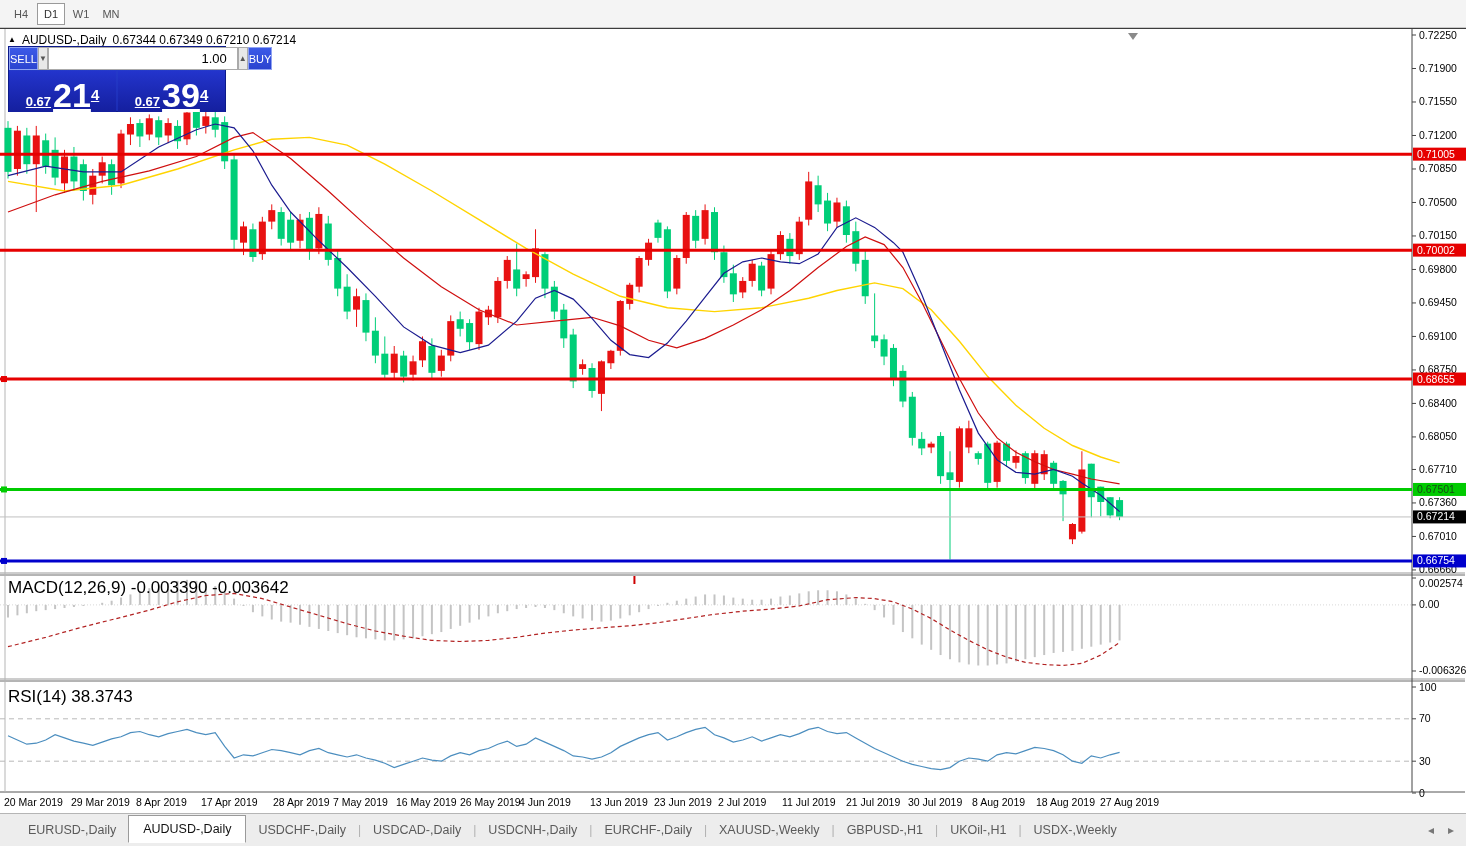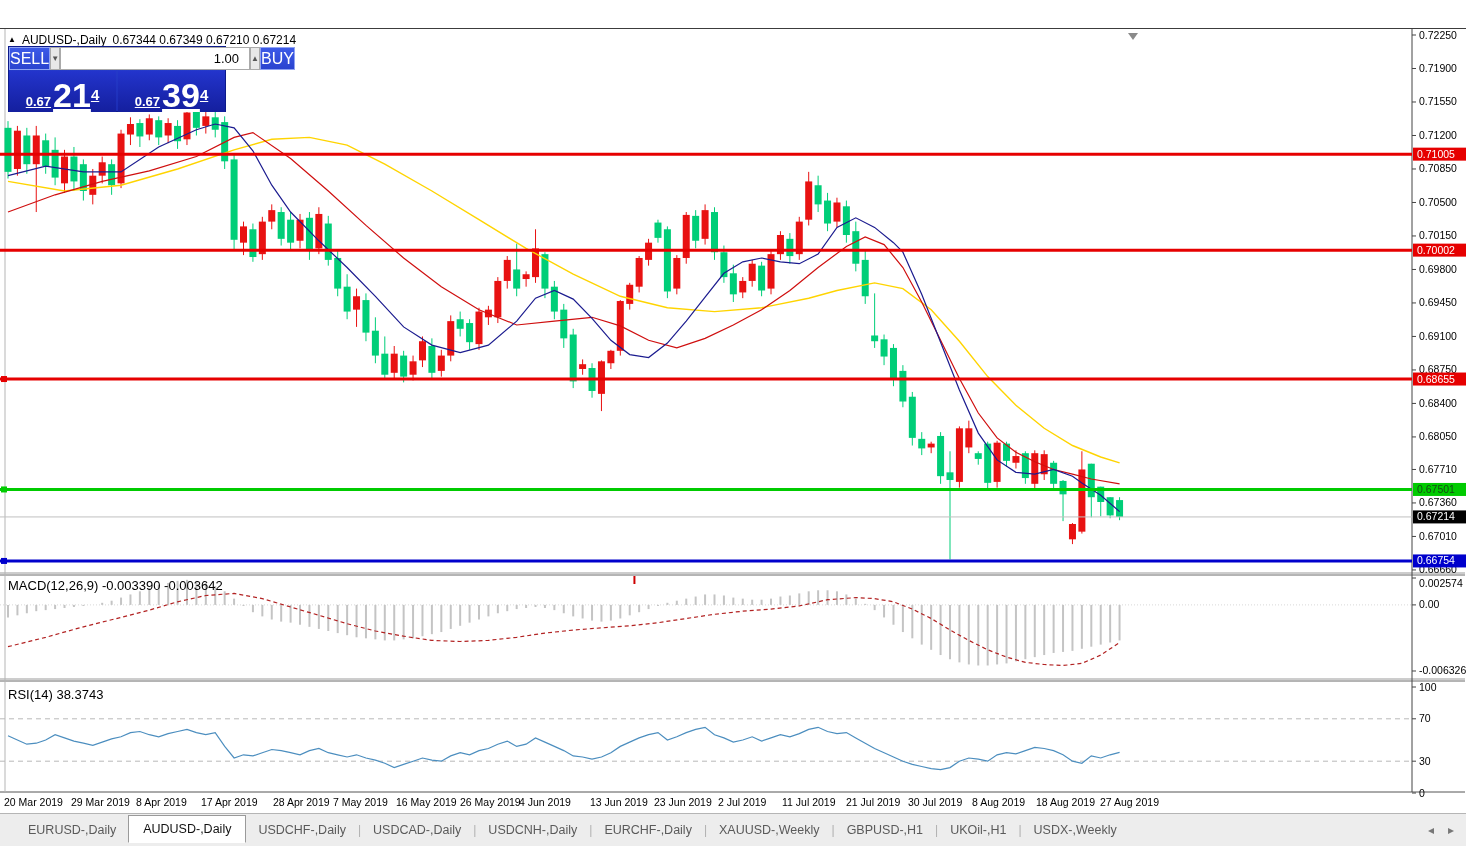--- a/index.html
+++ b/index.html
@@ -19,52 +19,58 @@
   #chart-svg{position:absolute;left:0;top:0;}
 
   
   #chart-title{position:absolute;left:8px;top:4px;font-size:12px;color:#000;display:flex;align-items:center;gap:6px;z-index:5;}
   #chart-title .tri{font-size:8px;line-height:1;}
 
   
   #trade-panel{position:absolute;left:8px;top:17px;width:218px;height:66px;z-index:6;
     background:linear-gradient(#2a41d6,#1b2cb4);border:1px solid #0c1a8a;box-sizing:border-box;}
   #tp-row1{display:flex;height:23px;}
-  .tp-btn{width:57px;height:23px;background:linear-gradient(#3c5ae8,#2a43cf);color:#fff;font-size:16px;
+  .tp-btn{width:57px;height:23px;background:linear-gradient(#3c5ae8,#2a43cf);color:#fff;font-size:11px;
     display:flex;align-items:center;justify-content:center;border:1px solid #8fa2f2;box-sizing:border-box;cursor:pointer;}
   .tp-spin{width:18px;height:23px;background:#e8e8e8;border:1px solid #aaa;box-sizing:border-box;color:#555;
     font-size:8px;display:flex;align-items:center;justify-content:center;cursor:pointer;}
   #tp-volume{flex:1;height:23px;border:1px solid #aaa;box-sizing:border-box;background:#fff;color:#000;
     font-size:13px;text-align:right;padding-right:10px;font-family:"Liberation Sans",sans-serif;}
   #tp-row2{display:flex;height:41px;margin-top:1px;}
   .tp-price{flex:1;background:linear-gradient(#2334cc,#141f9e);color:#fff;display:flex;align-items:flex-end;
     justify-content:center;padding-bottom:1px;cursor:pointer;text-decoration:underline;}
   .tp-price + .tp-price{margin-left:2px;}
   .tp-price .pre{font-size:13px;font-weight:bold;margin-right:2px;line-height:1.5;}
   .tp-price .big{font-size:34px;font-weight:bold;line-height:0.9;}
   .tp-price .sup{font-size:15px;font-weight:bold;vertical-align:top;line-height:2.2;}
 
   
-  .pane-label{position:absolute;left:8px;font-size:13px;color:#000;z-index:4;}
+  .pane-label{position:absolute;left:8px;font-size:17px;color:#000;z-index:4;}
 
   
   #tabbar{position:absolute;left:0;top:813px;width:1466px;height:33px;background:#ededed;
     border-top:1px solid #b5b5b5;display:flex;align-items:center;box-sizing:border-box;padding-left:16px;}
   .tab{font-size:12.5px;color:#5a5a5a;padding:6px 12px;cursor:pointer;white-space:nowrap;}
   .tab.active{background:#ffffff;border:1px solid #9a9a9a;border-bottom:1px solid #ffffff;color:#111;
     padding:6px 14px;margin-top:-2px;}
   .tab-sep{color:#b0b0b0;font-size:12px;}
   #tab-arrows{margin-left:auto;margin-right:12px;display:flex;gap:14px;}
   #tab-arrows span{color:#777;font-size:12px;cursor:pointer;}
 </style>
 </head>
 <body>
 
 <div id="app">
 
+  <div id="toolbar">
+      <div class="tf-btn">H4</div>
+      <div class="tf-btn active">D1</div>
+      <div class="tf-btn">W1</div>
+      <div class="tf-btn">MN</div>
+    </div>
 
   <div id="chart">
     <svg id="chart-svg" width="1466" height="785">
         <line x1="0" y1="544" x2="1465" y2="544" stroke="#9a9a9a" stroke-width="1"></line>
         <line x1="0" y1="546" x2="1465" y2="546" stroke="#6a6a6a" stroke-width="1"></line>
         <line x1="0" y1="650" x2="1465" y2="650" stroke="#9a9a9a" stroke-width="1"></line>
         <line x1="0" y1="652" x2="1465" y2="652" stroke="#6a6a6a" stroke-width="1"></line>
         <line x1="0" y1="763" x2="1465" y2="763" stroke="#555" stroke-width="1"></line>
         <line x1="1412" y1="0" x2="1412" y2="763" stroke="#444" stroke-width="1"></line>
         <line x1="5" y1="0" x2="5" y2="763" stroke="#b5b5b5" stroke-width="1"></line>

